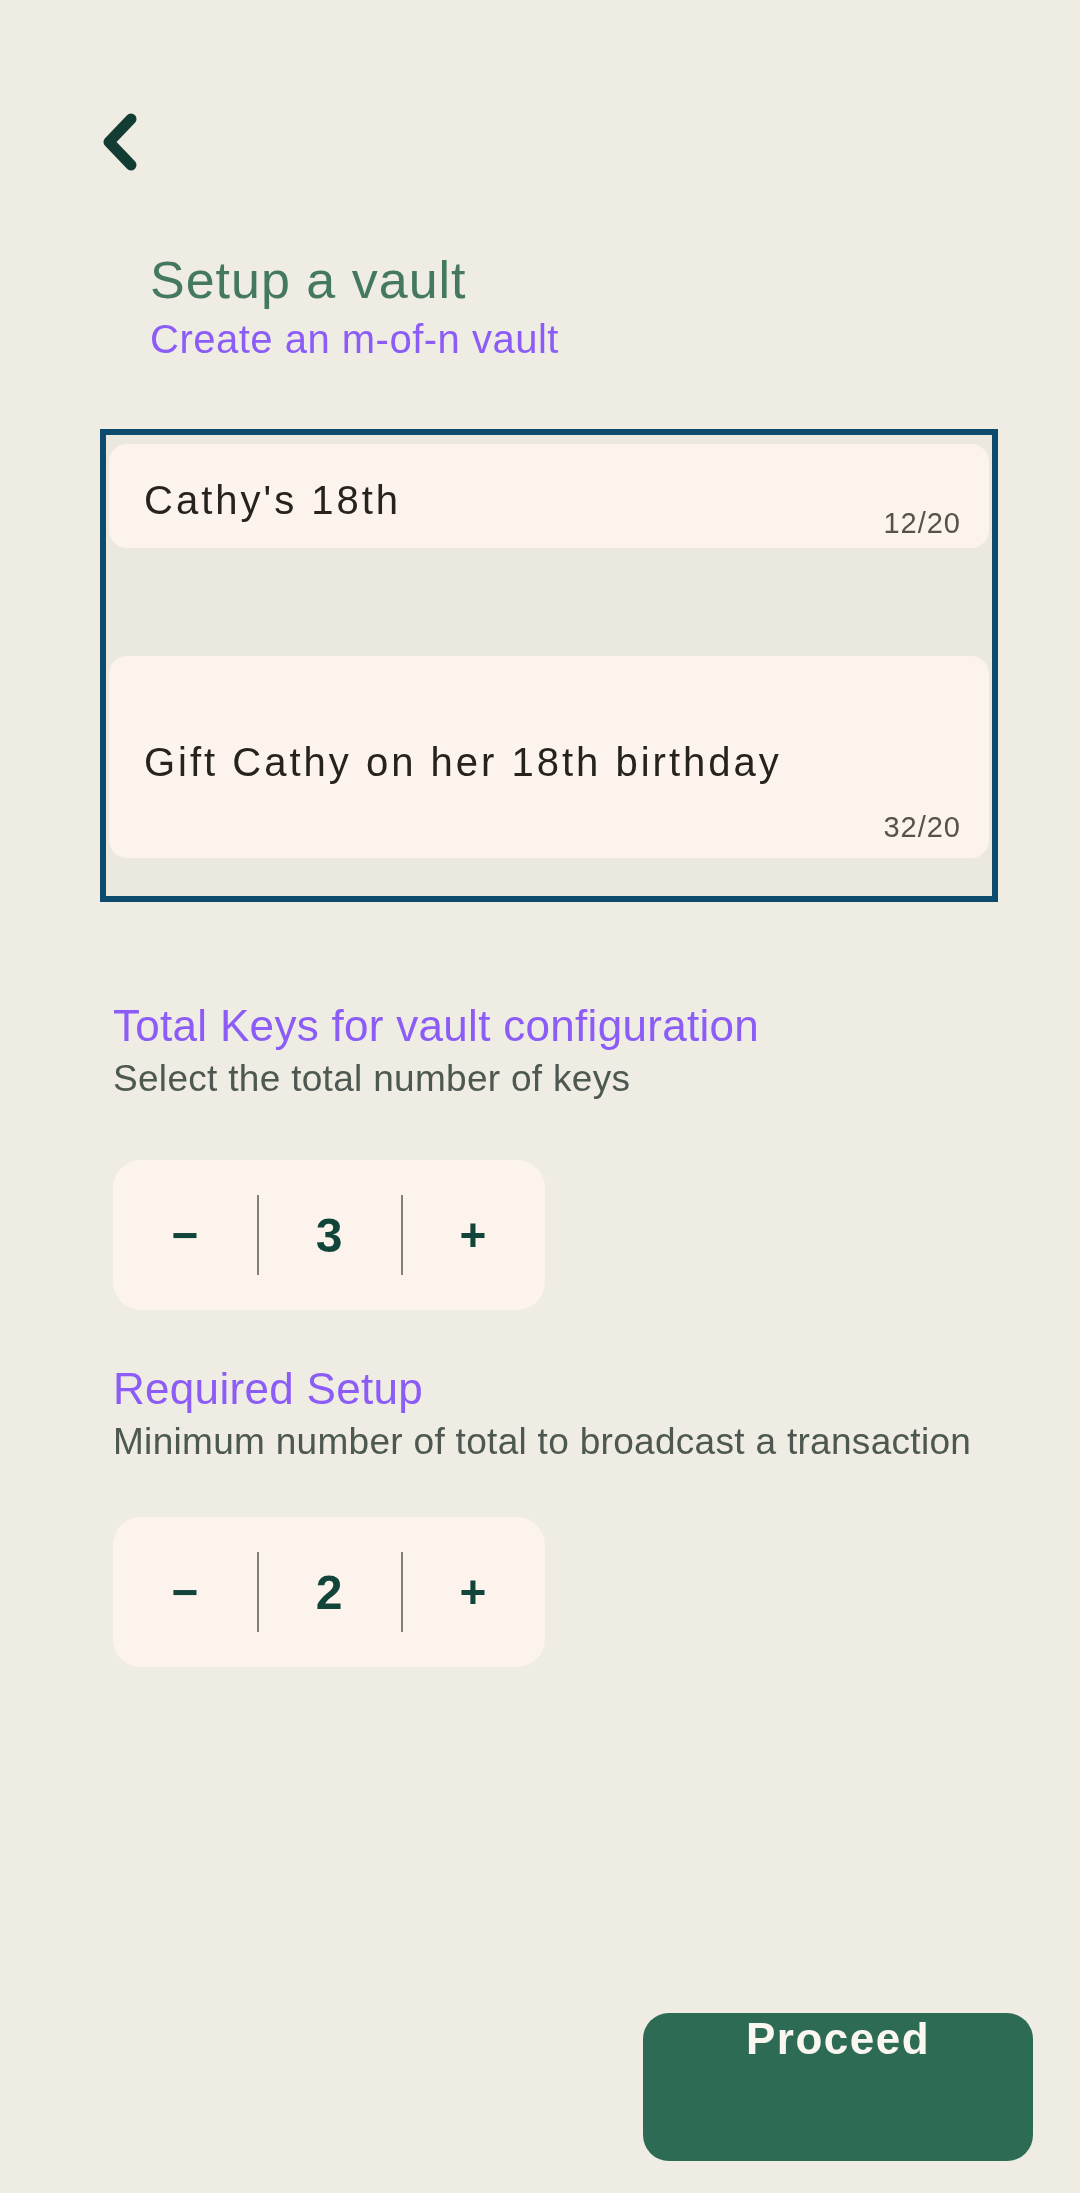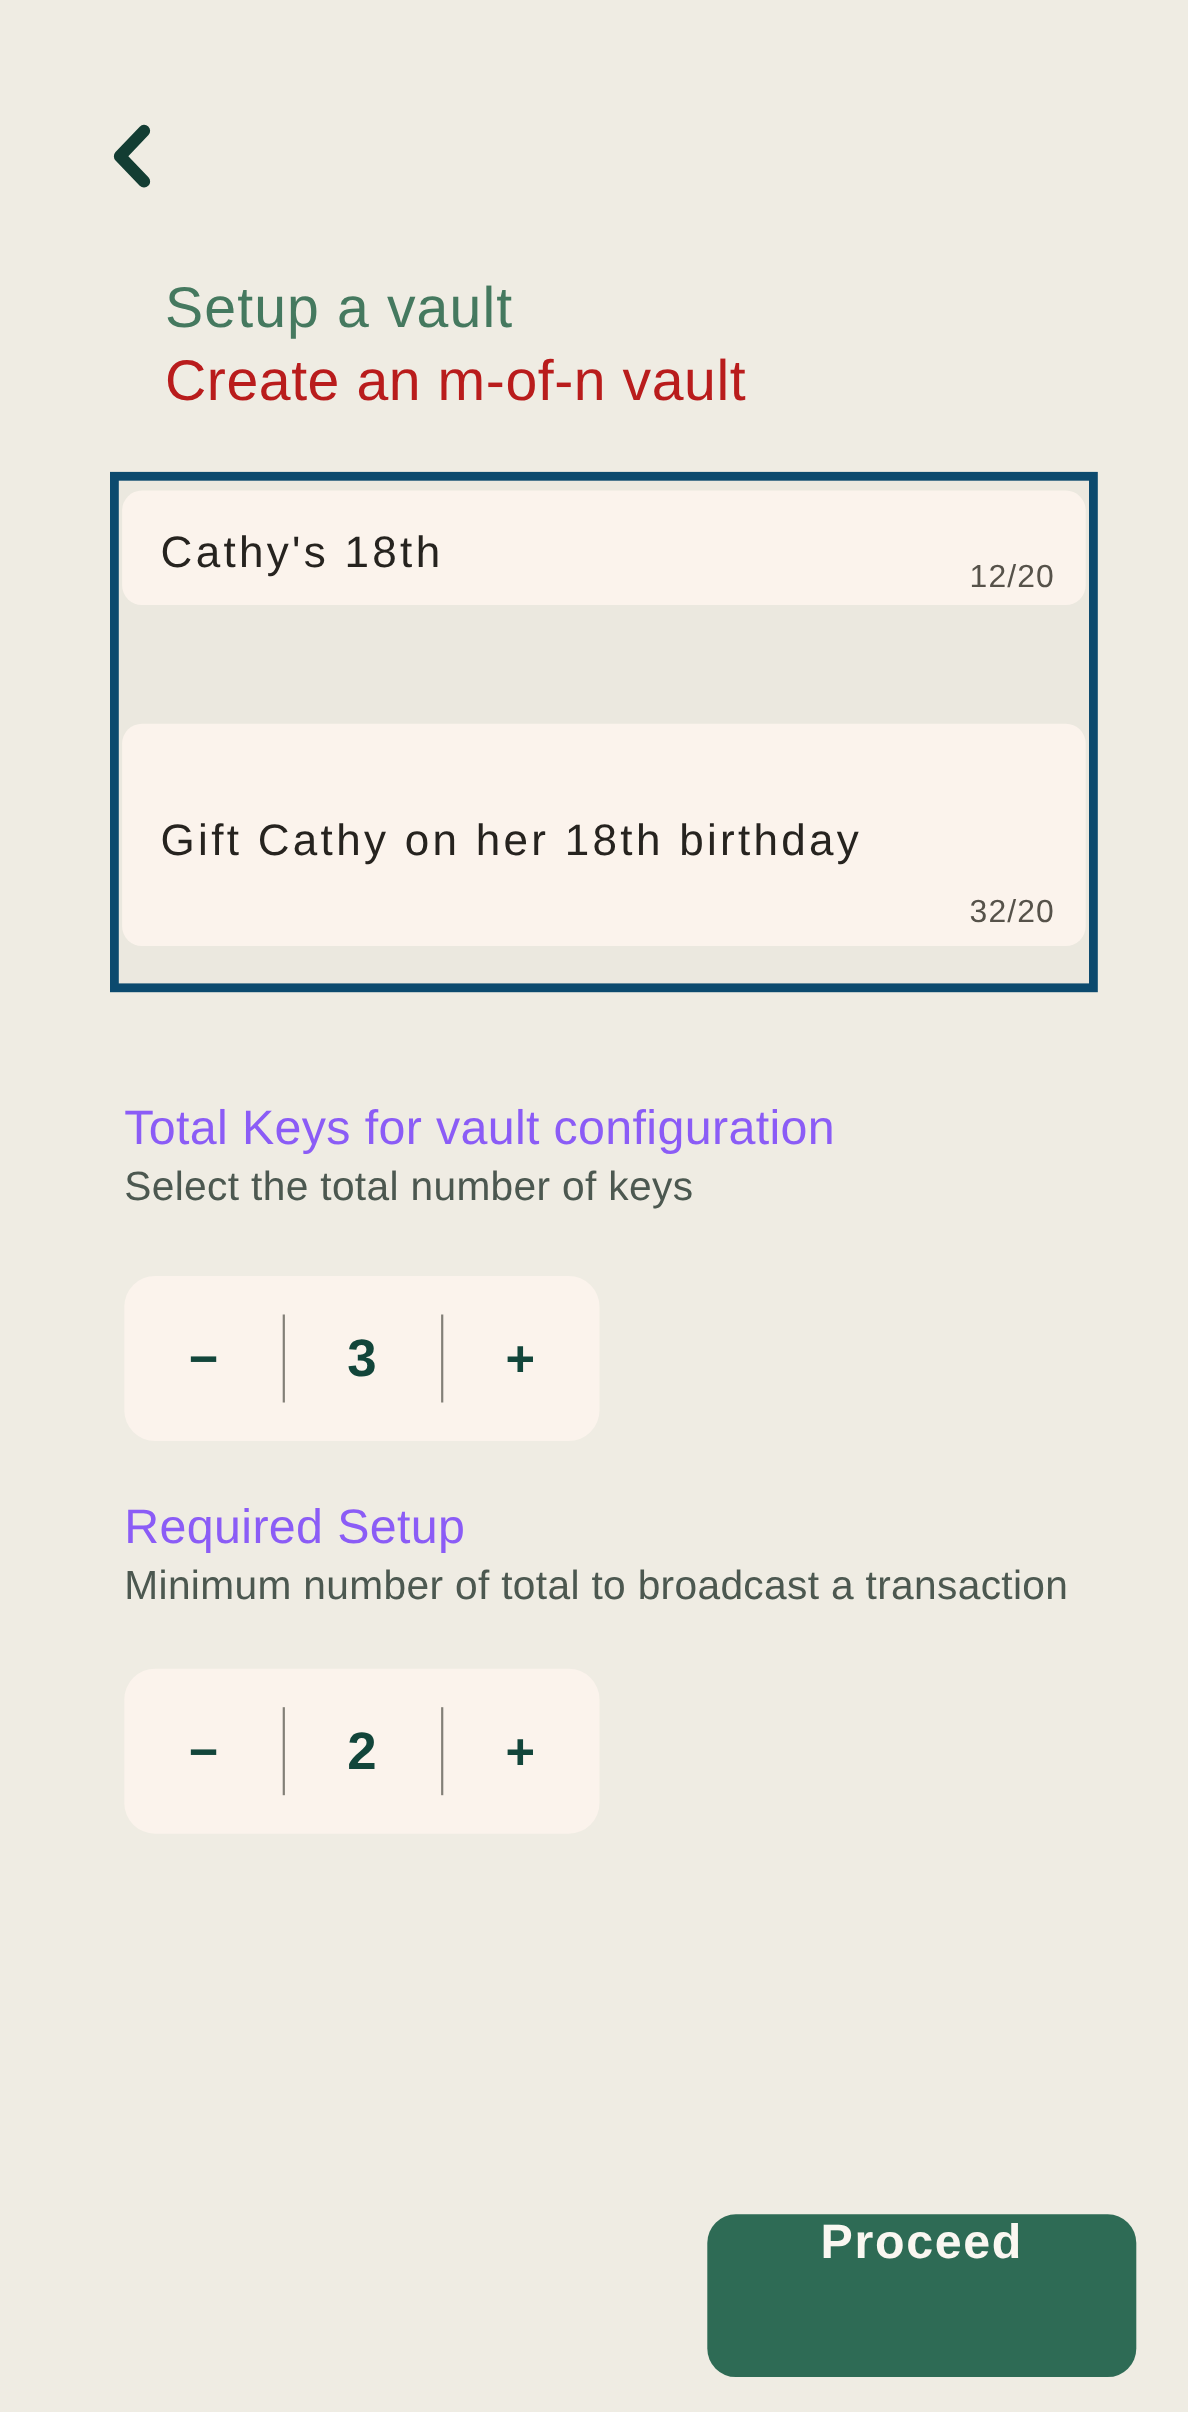--- a/index.html
+++ b/index.html
@@ -30,32 +30,32 @@
     position:absolute;
     left:150px; top:250px;
     font-size:52px;
     font-weight:500;
     color:#45795F;
     letter-spacing:1px;
   }
   .page-subtitle{
     position:absolute;
     left:150px; top:317px;
-    font-size:52px;
+    font-size:40px;
     font-weight:400;
-    color:#b91c1c;
+    color:#8b5cf6;
     letter-spacing:0.5px;
   }
 
   
   .fields-box{
     position:absolute;
     left:100px; top:429px;
     width:898px; height:473px;
-    border:8px solid #0c4a6e;
+    border:6px solid #0c4a6e;
     box-sizing:border-box;
     background:#EBE8DF;
   }
   .field-card{
     position:absolute;
     left:3px; right:3px;
     background:#FBF3EC;
     border-radius:18px;
   }
   .field-name{ top:9px; height:104px; }

